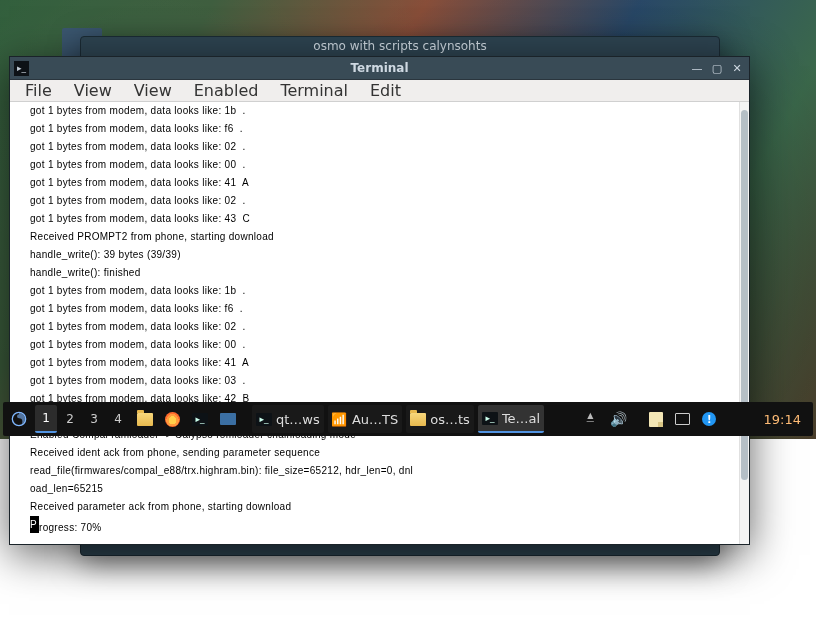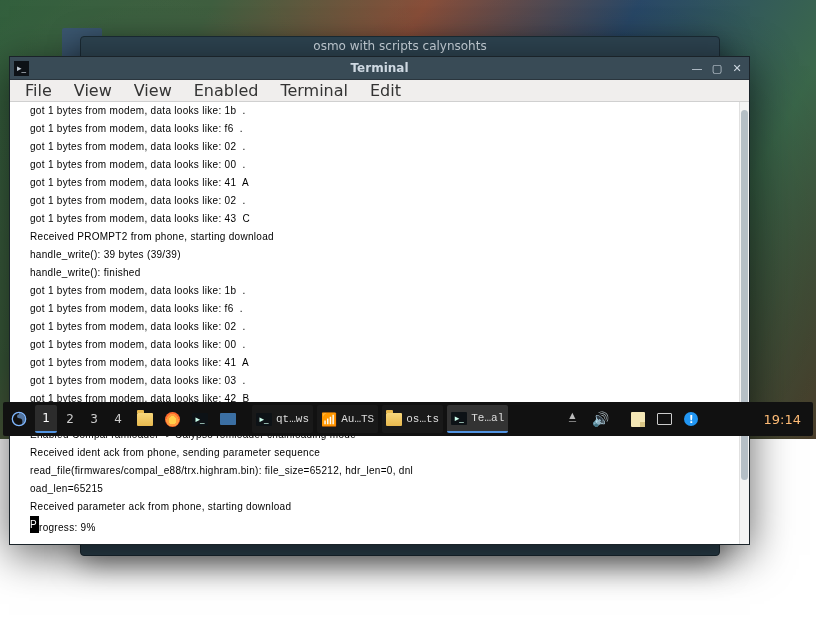--- a/index.html
+++ b/index.html
@@ -68,21 +68,21 @@
   
   
   .taskbar {
     position:absolute; left:3px; right:3px; bottom:3px; height:34px;
     background:#111; display:flex; align-items:center; color:#ccc;
     font-size:12px; padding:0 4px; gap:4px; border-radius:2px;
   }
   .tbtn { height:28px; min-width:22px; padding:0 4px; display:flex; align-items:center; justify-content:center;
           border-radius:2px; cursor:pointer; gap:4px;}
   .tbtn.active { background:#333; border-bottom:2px solid #5294e2;}
-  .tlbl { font-size:11px; color:#ddd; max-width:52px; overflow:hidden; white-space:nowrap; text-overflow:ellipsis;font-family:Liberation Mono, monospace;}
+  .tlbl { font-size:13px; color:#ddd; max-width:52px; overflow:hidden; white-space:nowrap; text-overflow:ellipsis;}
   .ws { color:#ccc; font-size:12px; width:18px; justify-content:center;}
   .ws.active { background:#2c2c2c; color:#fff; }
   .sep { width:4px; }
   .sysicon { width:20px; display:flex; align-items:center; justify-content:center; font-size:14px;}
   .qtm { background:#191919; }
   
   .ico { width:16px; height:16px; display:flex; align-items:center; justify-content:center; }
   .ico svg { width:16px; height:16px; }
   .swirl svg { width:18px; height:18px;}
   .files-mini { width:16px; height:13px; background:linear-gradient(#f7d77c,#e8b94e); border-radius:1px; position:relative;}
@@ -144,21 +144,21 @@
 got 1 bytes from modem, data looks like: 00  .
 got 1 bytes from modem, data looks like: 41  A
 got 1 bytes from modem, data looks like: 03  .
 got 1 bytes from modem, data looks like: 42  B
 Received DOWNLOAD ACK from phone, your code is running now!
 Enabled Compal ramloader -&gt; Calypso romloader chainloading mode
 Received ident ack from phone, sending parameter sequence
 read_file(firmwares/compal_e88/trx.highram.bin): file_size=65212, hdr_len=0, dnl
 oad_len=65215
 Received parameter ack from phone, starting download
-<span class="cursor-block">P</span><span>rogress: 9%</span></div>
+<span class="cursor-block">P</span><span>rogress: 70%</span></div>
       <div class="term-scroll">
         <div class="term-thumb"></div>
       </div>
     </div>
   </div>
 
   <div class="taskbar">
     <div class="tbtn swirl">
       <span class="ico">
         <svg viewBox="0 0 24 24">

